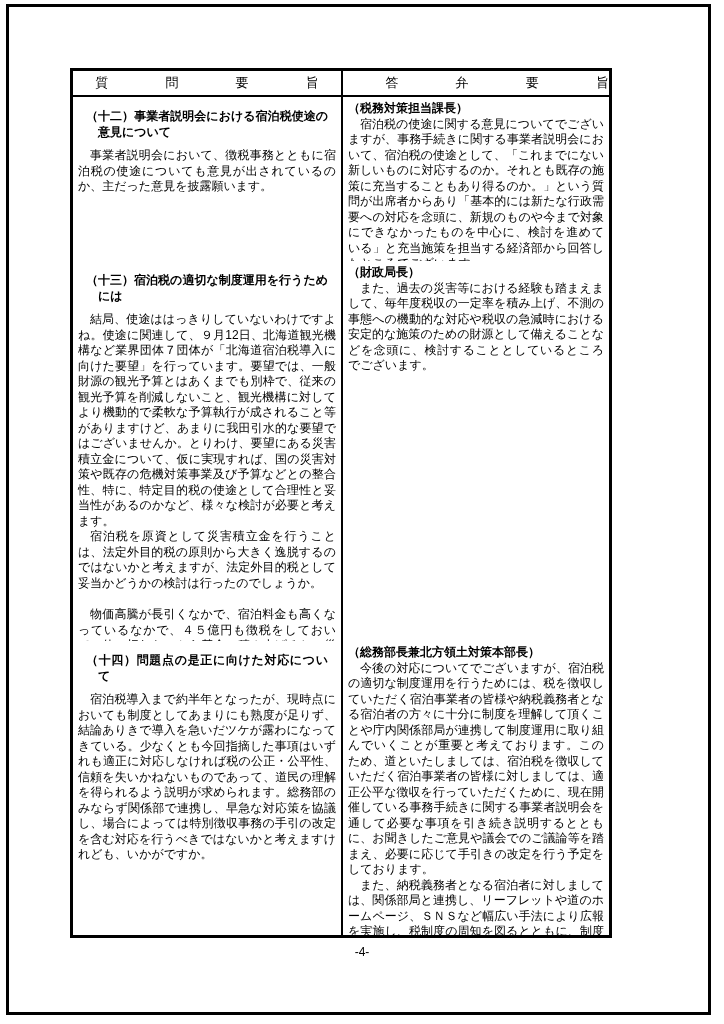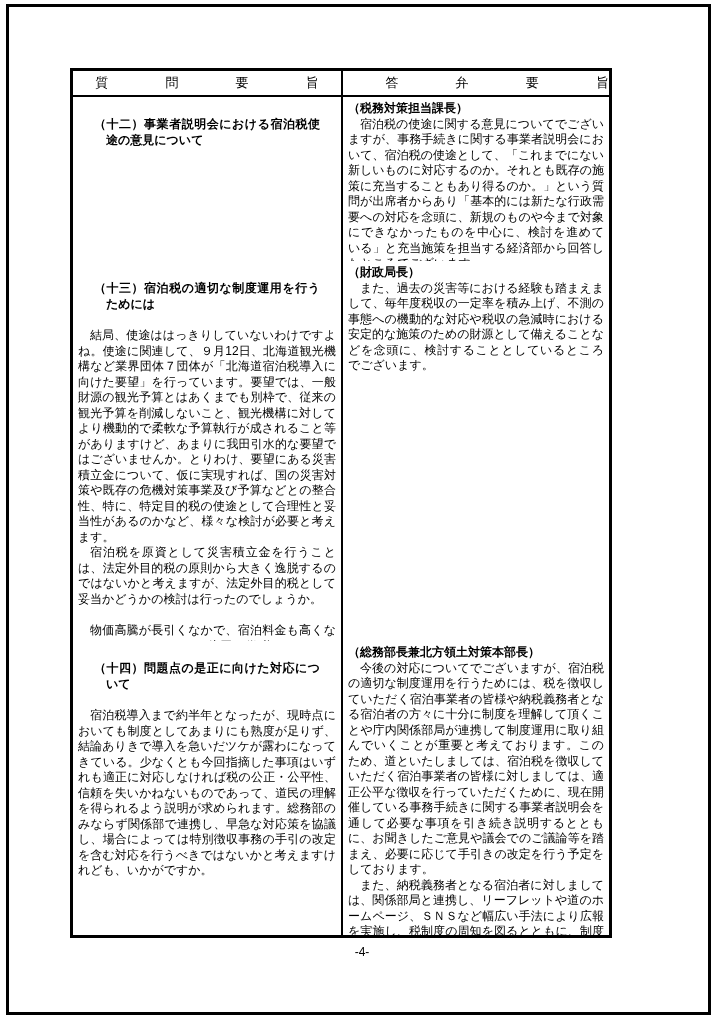--- a/index.html
+++ b/index.html
@@ -62,21 +62,21 @@
   }
   .hdr-label {
     letter-spacing: 4.4em;
     margin-right: -4.4em;
     white-space: nowrap;
   }
   .q-title {
     font-weight: bold;
     padding-left: 1em;
     text-indent: -1em;
-    margin: 16px;
+    margin: 8px;
   }
   .speaker {
     font-weight: bold;
     margin: 0;
   }
   .para {
     margin: 0;
     text-indent: 1em;
   }
   .gap-before {
@@ -101,20 +101,21 @@
 
     <div class="hdr-cell">
       <span class="hdr-label">質問要旨</span>
     </div>
     <div class="hdr-cell right">
       <span class="hdr-label">答弁要旨</span>
     </div>
 
     <div class="cell">
       <p class="q-title">（十二）事業者説明会における宿泊税使途の意見について</p>
+      <p class="para">事業者説明会において、徴税事務とともに宿泊税の使途についても意見が出されているのか、主だった意見を披露願います。</p>
     </div>
     <div class="cell right">
       <p class="speaker">（税務対策担当課長）</p>
       <p class="para">宿泊税の使途に関する意見についてでございますが、事務手続きに関する事業者説明会において、宿泊税の使途として、「これまでにない新しいものに対応するのか。それとも既存の施策に充当することもあり得るのか。」という質問が出席者からあり「基本的には新たな行政需要への対応を念頭に、新規のものや今まで対象にできなかったものを中心に、検討を進めている」と充当施策を担当する経済部から回答したところでございます。</p>
     </div>
 
     <div class="cell">
       <p class="q-title">（十三）宿泊税の適切な制度運用を行うためには</p>
       <p class="para">結局、使途ははっきりしていないわけですよね。使途に関連して、９月12日、北海道観光機構など業界団体７団体が「北海道宿泊税導入に向けた要望」を行っています。要望では、一般財源の観光予算とはあくまでも別枠で、従来の観光予算を削減しないこと、観光機構に対してより機動的で柔軟な予算執行が成されること等がありますけど、あまりに我田引水的な要望ではございませんか。とりわけ、要望にある災害積立金について、仮に実現すれば、国の災害対策や既存の危機対策事業及び予算などとの整合性、特に、特定目的税の使途として合理性と妥当性があるのかなど、様々な検討が必要と考えます。</p>
       <p class="para">宿泊税を原資として災害積立金を行うことは、法定外目的税の原則から大きく逸脱するのではないかと考えますが、法定外目的税として妥当かどうかの検討は行ったのでしょうか。</p>

